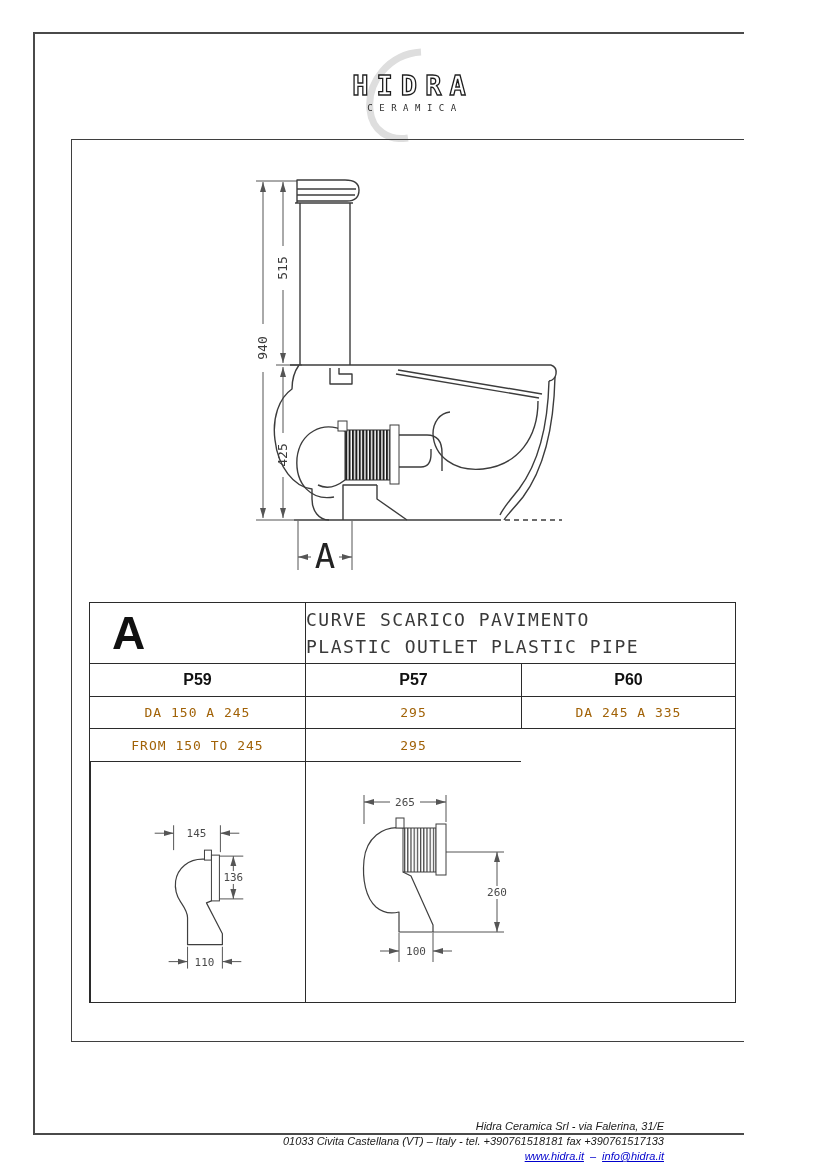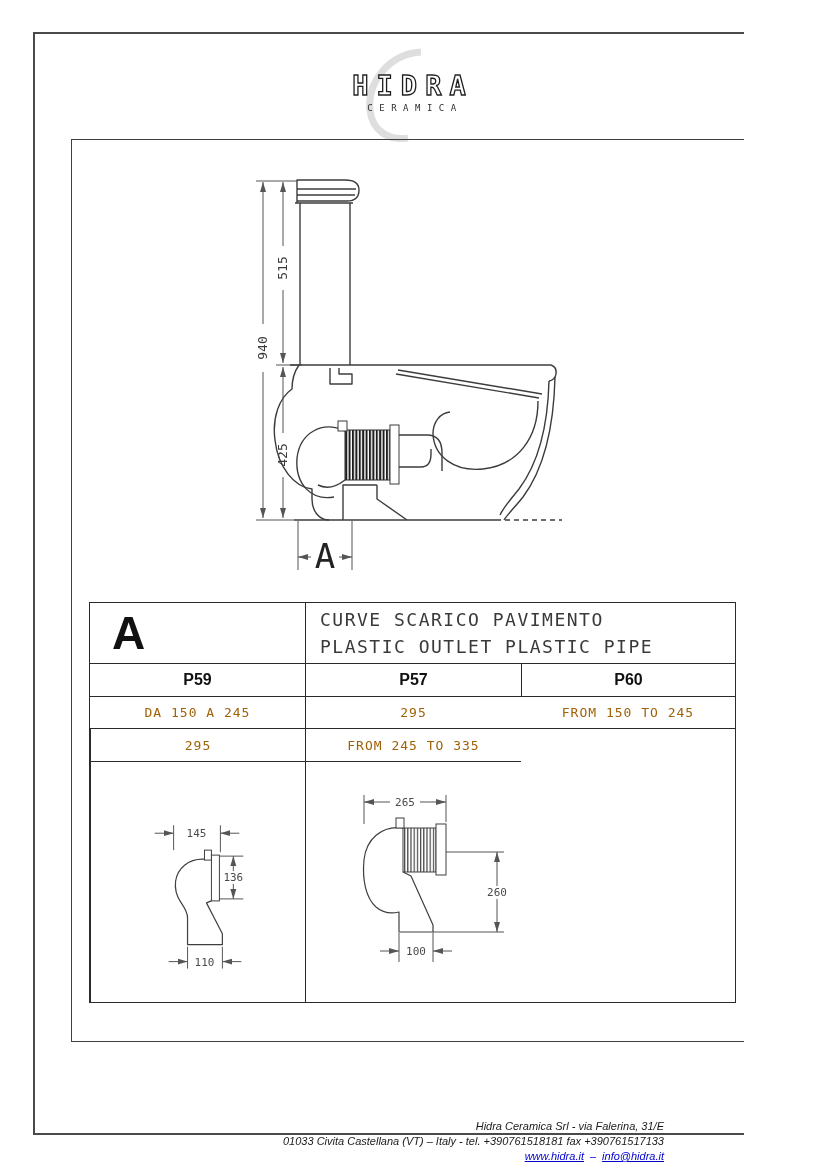--- a/index.html
+++ b/index.html
@@ -14,21 +14,21 @@
   .tbl{position:absolute;left:89px;top:602px;width:647px;height:401px;
        border:1.5px solid #2b2b2b;display:grid;box-sizing:border-box;
        grid-template-columns:215px 216px 1fr;grid-template-rows:60px 33px 32px 33px 1fr;
        background:#fff;}
   .cell{display:flex;align-items:center;justify-content:center;box-sizing:border-box;overflow:hidden;}
   .bt{border-top:1.5px solid #2b2b2b;}
   .bl{border-left:1.5px solid #2b2b2b;}
   .corner{justify-content:flex-start;padding-left:22px;
        font-weight:bold;font-size:46px;color:#111;line-height:1;}
   .title{grid-column:2/4;flex-direction:column;align-items:flex-start;justify-content:center;
-       padding-left:14px;font-family:"DejaVu Sans Mono",monospace;font-size:18px;
+       font-family:"DejaVu Sans Mono",monospace;font-size:18px;
        letter-spacing:1.5px;color:#3a3a3a;line-height:27px;white-space:nowrap;}
   .code{font-weight:bold;font-size:16px;color:#111;text-align:right;}
   .cad{font-family:"DejaVu Sans Mono",monospace;font-size:13px;letter-spacing:1px;color:#a16207;white-space:nowrap;}
   .draw{align-items:flex-start;}
   .draw svg{display:block;}
   
   .footer{position:absolute;right:80px;top:1119px;text-align:right;
        font-style:italic;font-size:11px;color:#1a1a1a;line-height:15px;white-space:nowrap;}
   .lnk{color:#0000cc;text-decoration:underline;cursor:pointer;}
   .sep{color:#0000cc;text-decoration:none;margin:0 6px;}
@@ -114,24 +114,24 @@
       <div>CURVE SCARICO PAVIMENTO</div>
       <div>PLASTIC OUTLET PLASTIC PIPE</div>
     </div>
 
     <div class="cell code bt">P59</div>
     <div class="cell code bt bl">P57</div>
     <div class="cell code bt bl">P60</div>
 
     <div class="cell cad bt">DA 150 A 245</div>
     <div class="cell cad bt bl">295</div>
+    <div class="cell cad bt bl">DA 245 A 335</div>
 
     <div class="cell cad bt">FROM 150 TO 245</div>
     <div class="cell cad bt bl">295</div>
-    <div class="cell cad bt bl">FROM 245 TO 335</div>
 
     <div class="cell draw bt">
       <svg width="215" height="236" viewBox="0 0 215 236">
         <defs>
           <marker id="m1" markerWidth="11" markerHeight="8" refX="10" refY="3.5" orient="auto-start-reverse" markerUnits="userSpaceOnUse">
             <path d="M10,3.5 L0,0.5 L0,6.5 Z" fill="#555"></path>
           </marker>
           <pattern id="h59" width="3.4" height="6" patternUnits="userSpaceOnUse">
             <rect width="1.2" height="6" fill="#444"></rect>
           </pattern>

